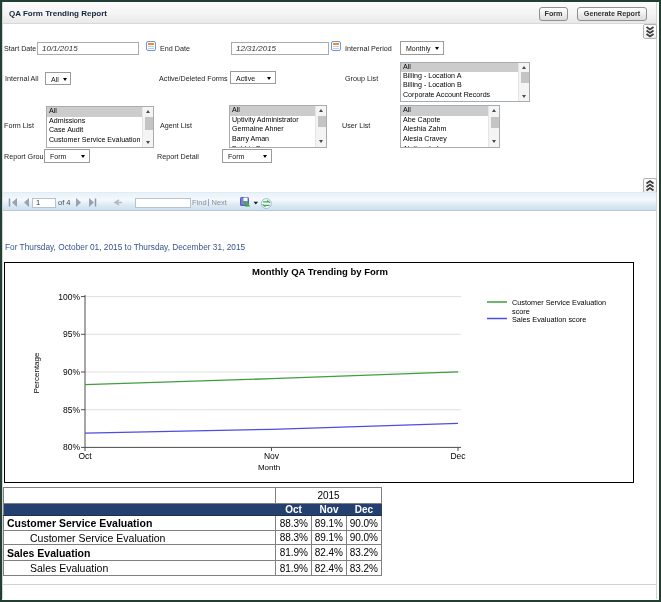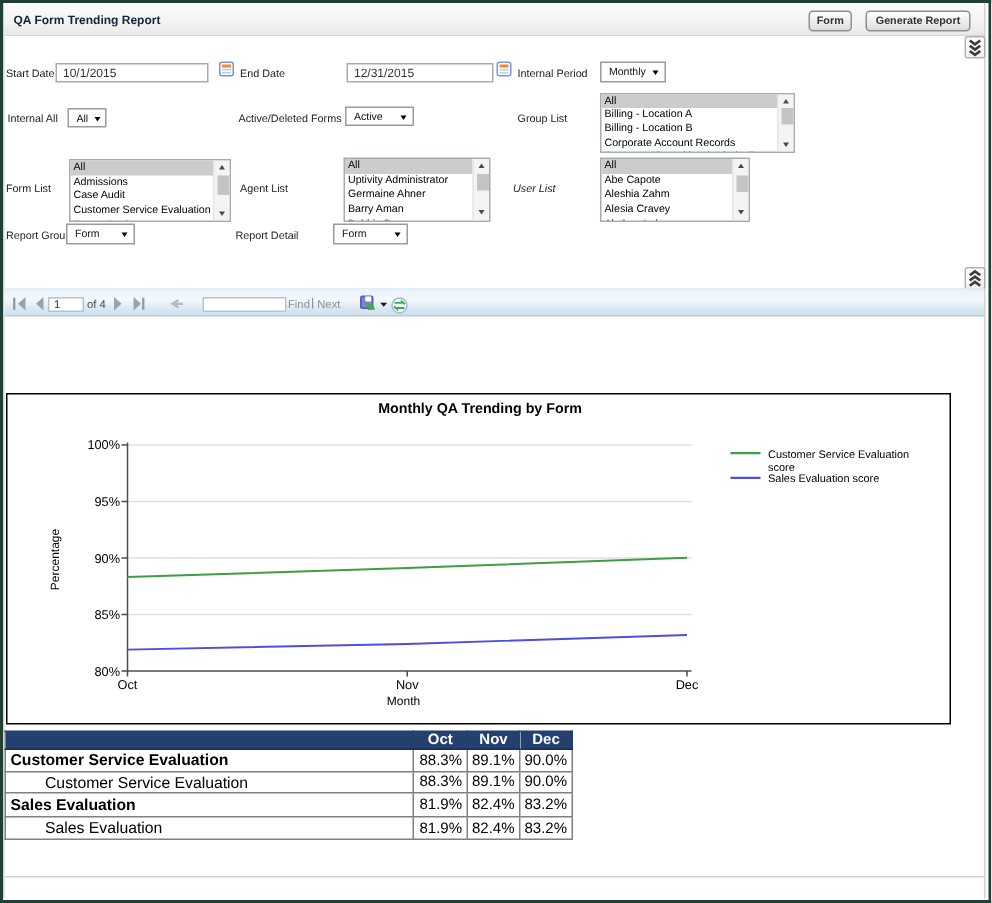--- a/index.html
+++ b/index.html
@@ -22,21 +22,21 @@
   background:linear-gradient(180deg,#fefefe 0%,#f0f0f0 45%,#dcdcdc 100%);
   font-size:7.2px; font-weight:bold; color:#333; text-align:center; }
 #btn-back { left:539px; top:7px; width:29px; height:14px; line-height:12px; }
 #btn-gen  { left:577px; top:7px; width:70px; height:14px; line-height:12px; }
 .chevbtn { position:absolute; width:14px; height:15px; border:1px solid #b2b2b2;
   border-radius:2px; background:linear-gradient(180deg,#fff,#f0f0f0); }
 
 
 .lbl { position:absolute; font-size:7.2px; color:#1c1c1c; white-space:nowrap; }
 .inp { position:absolute; border:1px solid #a5acb2; background:#fff;
-  font-size:8px; color:#333; padding-left:4px; }
+  font-size:8px; color:#333; padding-left:4px;font-style:italic; }
 .sel { position:absolute; border:1px solid #9b9b9b; background:#fff; font-size:7px; color:#111; }
 .sel .tx { position:absolute; left:5px; top:3px; }
 .sel .ar { position:absolute; right:4px; top:5px; width:0; height:0;
   border-left:2.8px solid transparent; border-right:2.8px solid transparent;
   border-top:3.4px solid #000; }
 .cal { position:absolute; width:10px; height:10px; border:1px solid #7296d8;
   border-radius:2px; background:#fff; }
 .cal .top { position:absolute; left:1px; right:1px; top:1px; height:2px; background:#f28a30; }
 .cal .l1 { position:absolute; left:1px; right:1px; top:4px; height:1px; background:#b9cef0; }
 .cal .l2 { position:absolute; left:1px; right:1px; top:6px; height:1px; background:#b9cef0; }
@@ -173,21 +173,21 @@
     <div class="it">Uptivity Administrator</div>
     <div class="it">Germaine Ahner</div>
     <div class="it">Barry Aman</div>
     <div class="it">Bobbie Barnes</div>
     <div class="sb">
         <span class="tri-u"></span>
         <div class="th" style="top:10px; height:11px;"></div>
         <span class="tri-d"></span>
       </div>
   </div>
-  <div class="lbl" style="left:342px; top:121px;font-style:italic;">User List</div>
+  <div class="lbl" style="left:342px; top:121px;">User List</div>
   <div class="lb" style="left:400px; top:105px; width:100px; height:42.5px;">
     <div class="it selx" style="width:87px;">All</div>
     <div class="it">Abe Capote</div>
     <div class="it">Aleshia Zahm</div>
     <div class="it">Alesia Cravey</div>
     <div class="it">Alethea Lehner</div>
     <div class="sb">
         <span class="tri-u"></span>
         <div class="th" style="top:11px; height:11px;"></div>
         <span class="tri-d"></span>
@@ -235,20 +235,21 @@
       <path d="M14.5 8.8 h4.6 l-2.3 2.7 Z" fill="#1a1a1a"></path>
     </svg>
 
     <svg width="16" height="16" style="position:absolute;left:257px;top:2px">
       <circle cx="6.3" cy="8.6" r="5" fill="#f6fafd" stroke="#9fbbdf" stroke-width="1"></circle>
       <path d="M2.9 6.9 h4.9 l0 -0.9 l2.2 1.8" stroke="#3fae4a" stroke-width="1.3" fill="none"></path>
       <path d="M9.7 10.3 h-4.9 l0 0.9 l-2.2 -1.8" stroke="#3fae4a" stroke-width="1.3" fill="none"></path>
     </svg>
   </div>
 
+  <div class="abs" id="rpt-sub">For Thursday, October 01, 2015 to Thursday, December 31, 2015</div>
 
   <div class="abs" id="chartbox">
     <svg width="628" height="219" style="position:absolute;left:0;top:0" font-family="Liberation Sans, sans-serif">
       <text x="315" y="12" font-size="9.5" font-weight="bold" fill="#000" text-anchor="middle">Monthly QA Trending by Form</text>
       <text x="34" y="110" font-size="8" fill="#000" text-anchor="middle" transform="rotate(-90 34 110)">Percentage</text>
 
       <g stroke="#e0e0e0">
         <line x1="80" y1="33.6" x2="456" y2="33.6"></line>
         <line x1="80" y1="71.3" x2="456" y2="71.3"></line>
         <line x1="80" y1="109" x2="456" y2="109"></line>
@@ -296,20 +297,24 @@
   </div>
 
   <table class="abs" id="tbl">
     <colgroup>
         <col style="width:272px">
         <col style="width:36px">
         <col style="width:35px">
         <col style="width:35px">
       </colgroup>
     <tbody>
+        <tr style="height:16px;">
+          <td></td>
+          <td class="yr" colspan="3">2015</td>
+        </tr>
     <tr style="height:12px;">
           <td class="mh first"></td>
           <td class="mh">Oct</td>
           <td class="mh">Nov</td>
           <td class="mh">Dec</td>
         </tr>
     <tr style="height:15px;">
           <td class="lab">Customer Service Evaluation</td>
           <td class="val">88.3%</td>
           <td class="val">89.1%</td>

